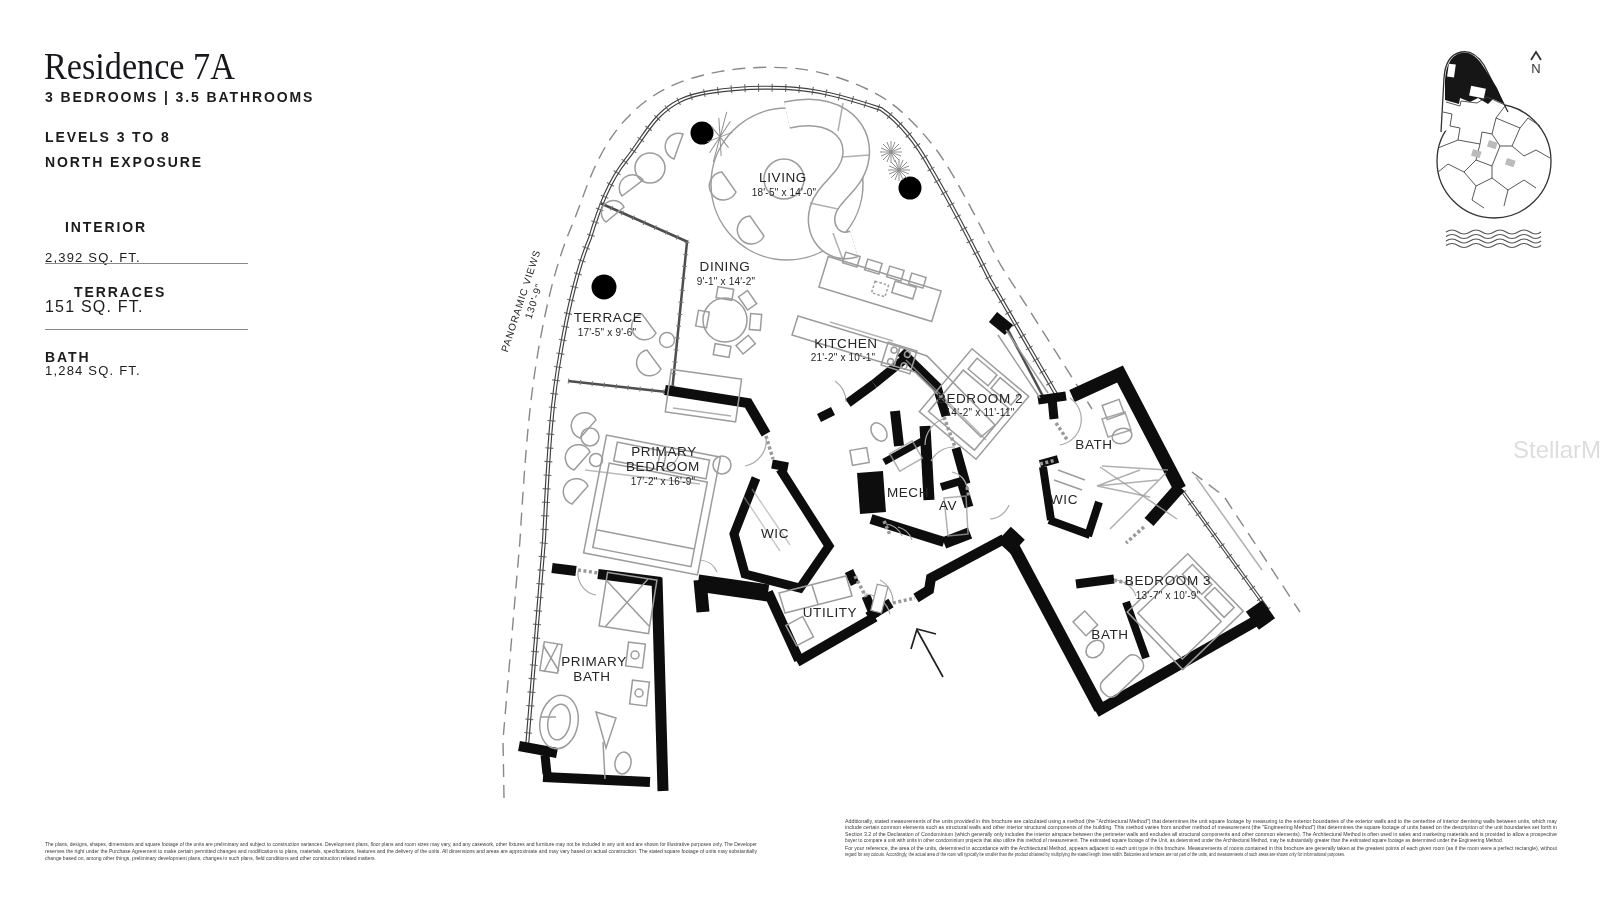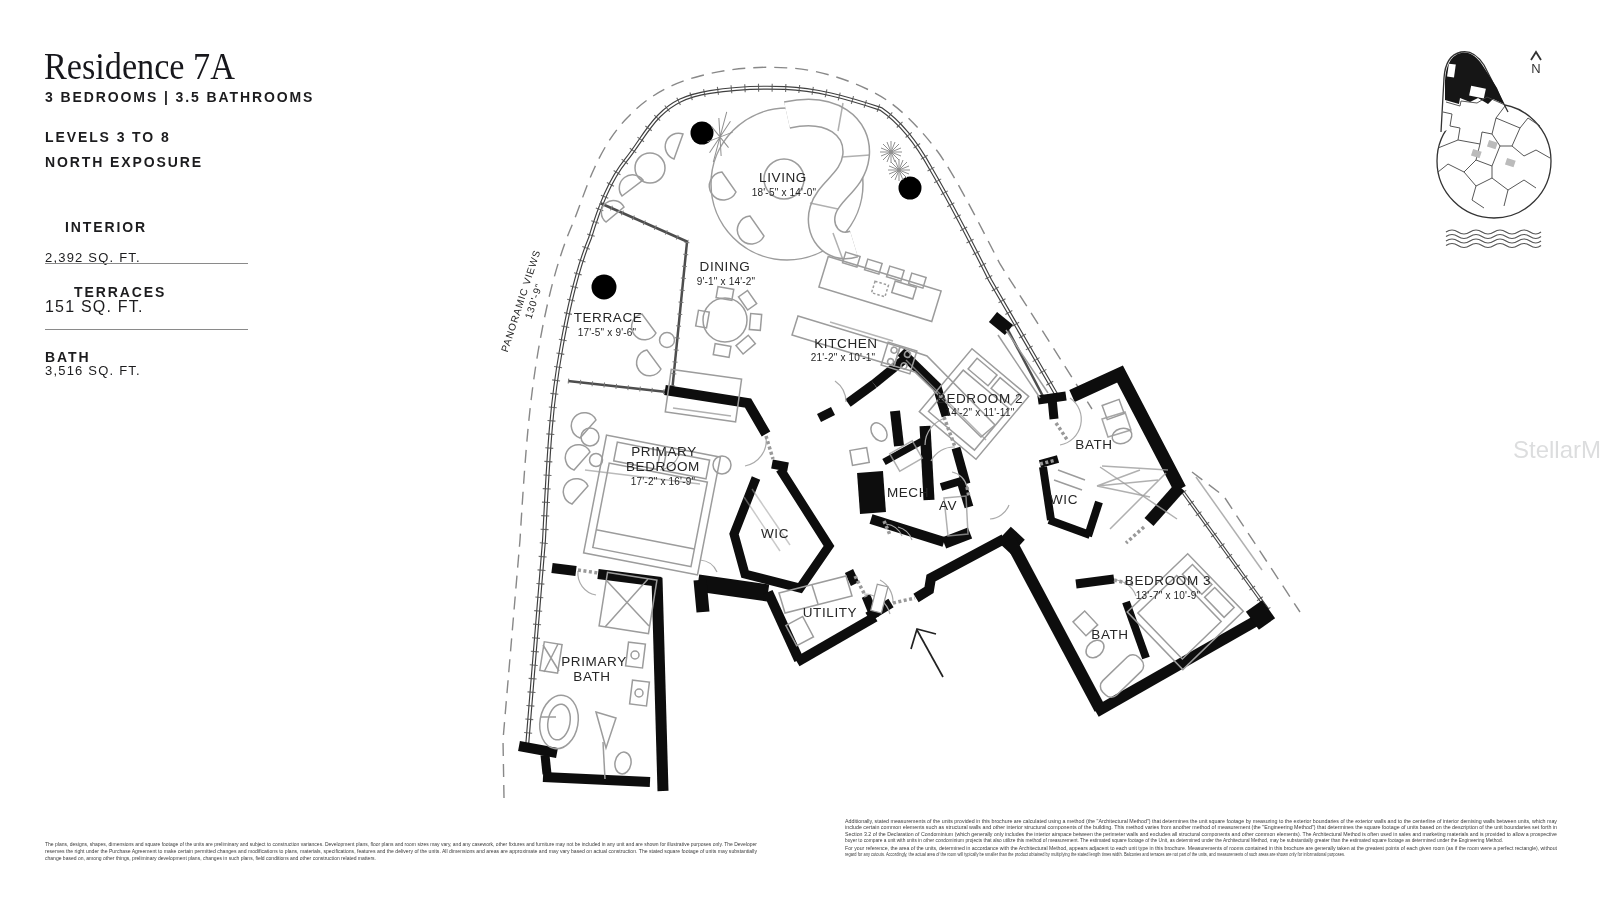--- a/index.html
+++ b/index.html
@@ -12,21 +12,21 @@
   <div class="abs" style="left:44px;top:44px;font-family:'Liberation Serif',serif;font-size:38px;letter-spacing:0px;color:#17171c;transform:scaleX(0.9);transform-origin:0 0;">Residence 7A</div>
   <div class="abs b" style="left:45px;top:89px;">3 BEDROOMS | 3.5 BATHROOMS</div>
   <div class="abs b" style="left:45px;top:125px;line-height:25px;">LEVELS 3 TO 8<br>NORTH EXPOSURE</div>
   <div class="abs b" style="left:45px;top:219px;padding-left:20px;">INTERIOR</div>
   <div class="abs" style="left:45px;top:233px;font-size:13px;letter-spacing:1.2px;margin-top:17px;">2,392 SQ. FT.</div>
   <div class="abs" style="left:45px;top:263px;width:203px;border-top:1px solid #8a8a8a;"></div>
   <div class="abs b" style="left:45px;top:284px;margin-left:29px;">TERRACES</div>
   <div class="abs" style="left:45px;top:298px;font-size:16px;letter-spacing:1.2px;">151 SQ. FT.</div>
   <div class="abs" style="left:45px;top:329px;width:203px;border-top:1px solid #8a8a8a;"></div>
   <div class="abs b" style="left:45px;top:349px;">BATH</div>
-  <div class="abs" style="left:45px;top:363px;font-size:13px;letter-spacing:1.2px;">3,516 SQ. FT.</div>
+  <div class="abs" style="left:45px;top:363px;font-size:13px;letter-spacing:1.2px;">1,284 SQ. FT.</div>
 
   <div class="abs" style="left:1513px;top:436px;font-size:24px;color:rgba(95,100,105,0.22);letter-spacing:0px;">StellarMLS</div>
 
   <svg class="abs" style="left:0;top:810px;" width="1600" height="89" viewBox="0 0 1600 89">
     <g font-family="Liberation Sans, sans-serif" font-size="5.4" fill="#3c3c3c">
       <text x="45" y="35.5" textLength="712" lengthAdjust="spacingAndGlyphs">The plans, designs, shapes, dimensions and square footage of the units are preliminary and subject to construction variances. Development plans, floor plans and room sizes may vary, and any casework, other fixtures and furniture may not be included in any unit and are shown for illustrative purposes only. The Developer</text>
       <text x="45" y="42.5" textLength="712" lengthAdjust="spacingAndGlyphs">reserves the right under the Purchase Agreement to make certain permitted changes and modifications to plans, materials, specifications, features and the delivery of the units. All dimensions and areas are approximate and may vary based on actual construction. The stated square footage of units may substantially</text>
       <text x="45" y="49.5" textLength="331" lengthAdjust="spacingAndGlyphs">change based on, among other things, preliminary development plans, changes in such plans, field conditions and other construction related matters.</text>
       <text x="845" y="12.5" textLength="712" lengthAdjust="spacingAndGlyphs">Additionally, stated measurements of the units provided in this brochure are calculated using a method (the "Architectural Method") that determines the unit square footage by measuring to the exterior boundaries of the exterior walls and to the centerline of interior demising walls between units, which may</text>
       <text x="845" y="19" textLength="712" lengthAdjust="spacingAndGlyphs">include certain common elements such as structural walls and other interior structural components of the building. This method varies from another method of measurement (the "Engineering Method") that determines the square footage of units based on the description of the unit boundaries set forth in</text>

